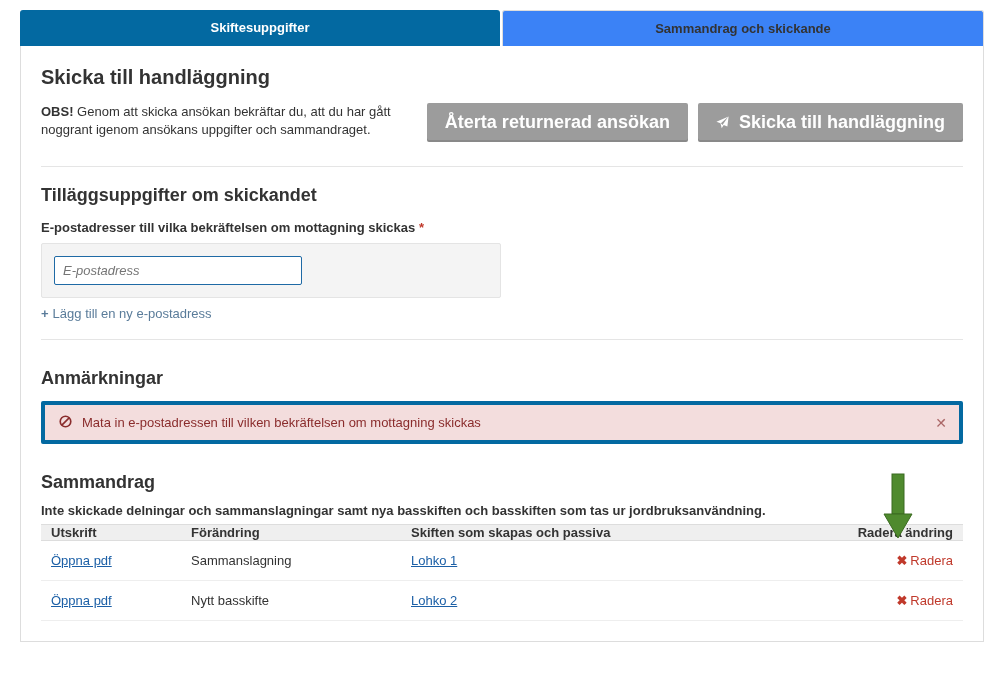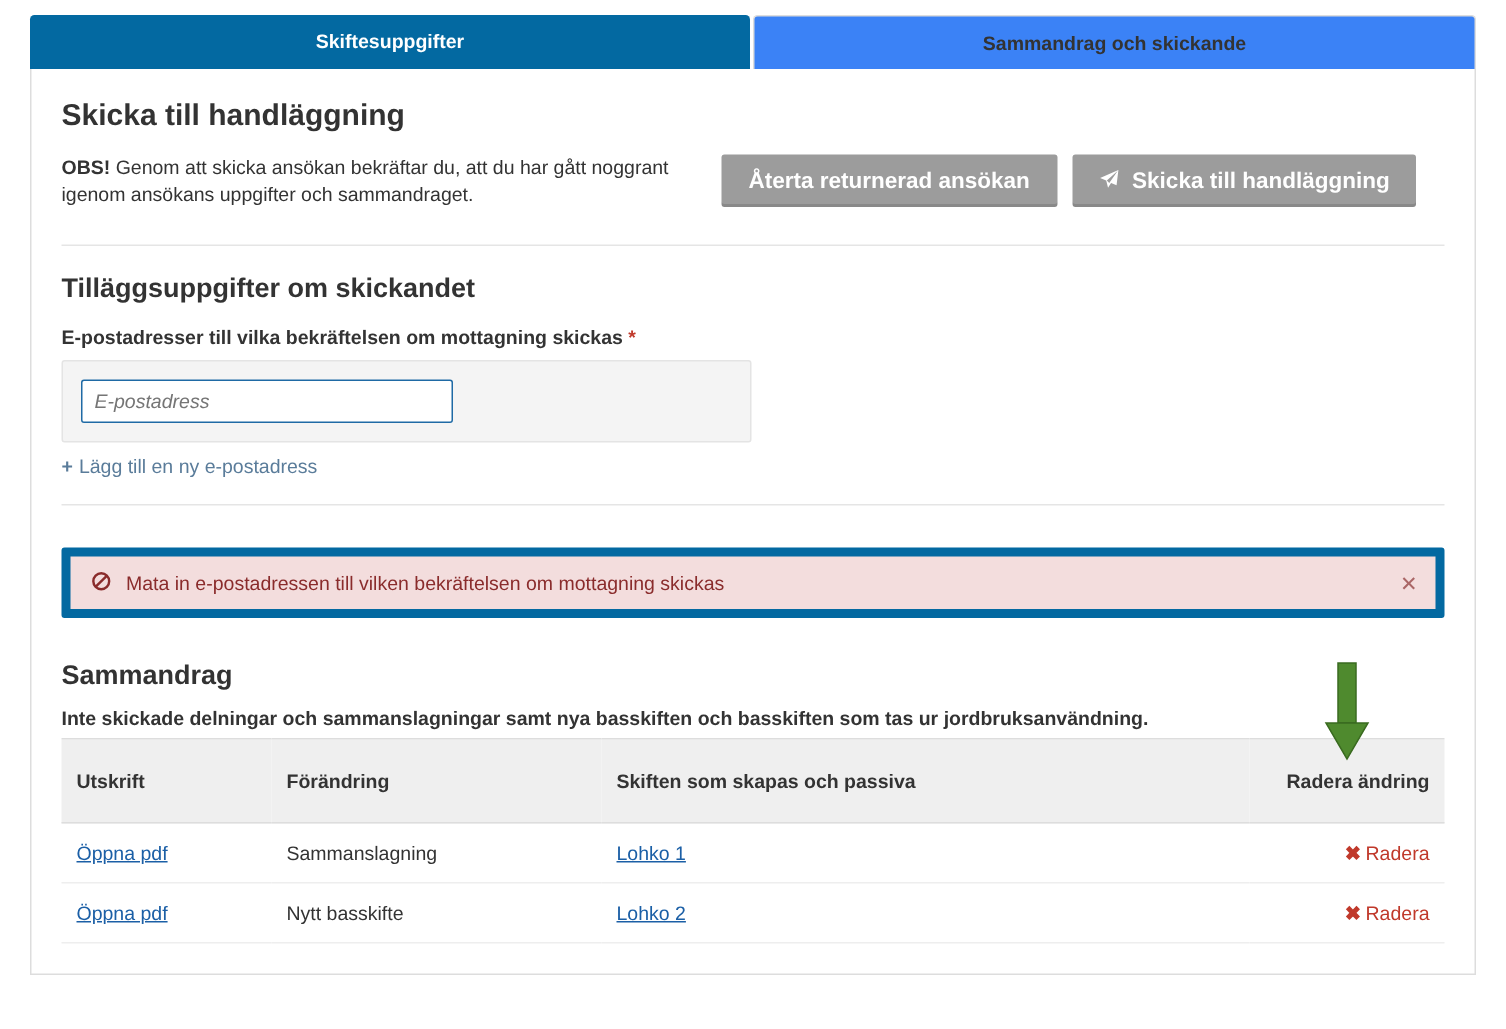--- a/index.html
+++ b/index.html
@@ -11,45 +11,45 @@
   .tab.inactive { background: #3b82f6; color: #333; border: 1px solid #ddd; border-bottom: none; }
   
   .panel { border: 1px solid #ddd; border-top: none; padding: 20px; }
   
   h2.section-title { font-size: 20px; font-weight: bold; margin-bottom: 14px; }
   
   .top-row { display: flex; align-items: flex-start; gap: 20px; margin-bottom: 24px; }
   .notice { flex: 1; font-size: 13px; line-height: 1.4; max-width: 420px; }
   .notice strong { font-weight: bold; }
   .top-buttons { display: flex; gap: 10px; }
-  .btn-gray { background: #9c9c9c; color: #fff; border: none; padding: 9px 18px; font-size: 15px; font-weight: bold; border-radius: 2px; cursor: pointer; box-shadow: inset 0 -2px 0 rgba(0,0,0,0.12); }
+  .btn-gray { background: #9c9c9c; color: #fff; border: none; padding: 9px 18px; font-size: 18px; font-weight: bold; border-radius: 2px; cursor: pointer; box-shadow: inset 0 -2px 0 rgba(0,0,0,0.12); }
   .btn-gray .icon { margin-right: 5px; }
   
   hr.divider { border: none; border-top: 1px solid #e5e5e5; margin: 0 0 18px 0; }
   
   .field-label { font-size: 13px; font-weight: bold; margin-bottom: 8px; display: block; }
   .field-label .req { color: #c0392b; }
   
   .input-block { background: #f4f4f4; border: 1px solid #e4e4e4; padding: 12px; width: 460px; border-radius: 2px; }
   .email-input { width: 248px; padding: 6px 8px; font-style: italic; color: #0f766e; border: 1px solid #1f6aa5; border-radius: 2px; font-size: 13px; outline: none; }
   
   .add-link { display: inline-flex; align-items: center; gap: 4px; color: #5a7c9a; font-size: 13px; margin-top: 8px; cursor: pointer; }
   .add-link .plus { font-weight: bold; }
   
-  .alert { display: flex; align-items: center; gap: 10px; background: #f3dddd; border: 6px solid #0369a1; color: #8a2c2c; padding: 10px 14px; border-radius: 2px; position: relative; }
+  .alert { display: flex; align-items: center; gap: 10px; background: #f3dddd; border: 4px solid #0369a1; color: #8a2c2c; padding: 10px 14px; border-radius: 2px; position: relative; }
   .alert .close { position: absolute; right: 12px; top: 50%; transform: translateY(-50%); color: #a66; cursor: pointer; font-size: 14px; }
   
   .section { margin-top: 28px; }
   .section h2 { font-size: 18px; font-weight: bold; margin-bottom: 10px; }
   
   .table-desc { font-size: 13px; font-weight: bold; margin-bottom: 6px; }
   
   table { width: 100%; border-collapse: collapse; }
   thead tr { background: #efefef; }
-  th { text-align: left; font-size: 13px; font-weight: bold; padding: 20px 10px; border-top: 1px solid #ddd; border-bottom: 1px solid #ddd; }
+  th { text-align: left; font-size: 13px; font-weight: bold; padding: 0 10px; border-top: 1px solid #ddd; border-bottom: 1px solid #ddd; }
   th:last-child { text-align: right; }
   td { padding: 12px 10px; font-size: 13px; border-bottom: 1px solid #eee; }
   td:last-child { text-align: right; }
   
   a.link { color: #1b5fa6; text-decoration: underline; cursor: pointer; }
   .delete-link { color: #c0392b; cursor: pointer; font-weight: normal; }
   .delete-link .x { font-weight: bold; margin-right: 3px; }
   
   .arrow-annot { position: absolute; right: 48px; top: 0px; }
   .summary-wrap { position: relative; }
@@ -93,20 +93,21 @@
     <input class="email-input" type="text" placeholder="E-postadress" style="">
   </div>
   <div class="add-link">
     <span class="plus">+</span>
     <span>Lägg till en ny e-postadress</span>
   </div>
 
   <hr class="divider" style="margin-top:18px;">
 
   <div class="section">
+    <h2>Anmärkningar</h2>
     <div class="alert" style="margin-top:12px;">
       <span>
         <svg class="icon-svg" viewBox="0 0 16 16" stroke="#8a2c2c" fill="none" stroke-width="2">
             <circle cx="8" cy="8" r="6.5"></circle>
             <line x1="3.5" y1="12.5" x2="12.5" y2="3.5"></line>
           </svg>
       </span>
       <span>Mata in e-postadressen till vilken bekräftelsen om mottagning skickas</span>
       <span class="close">✕</span>
     </div>

